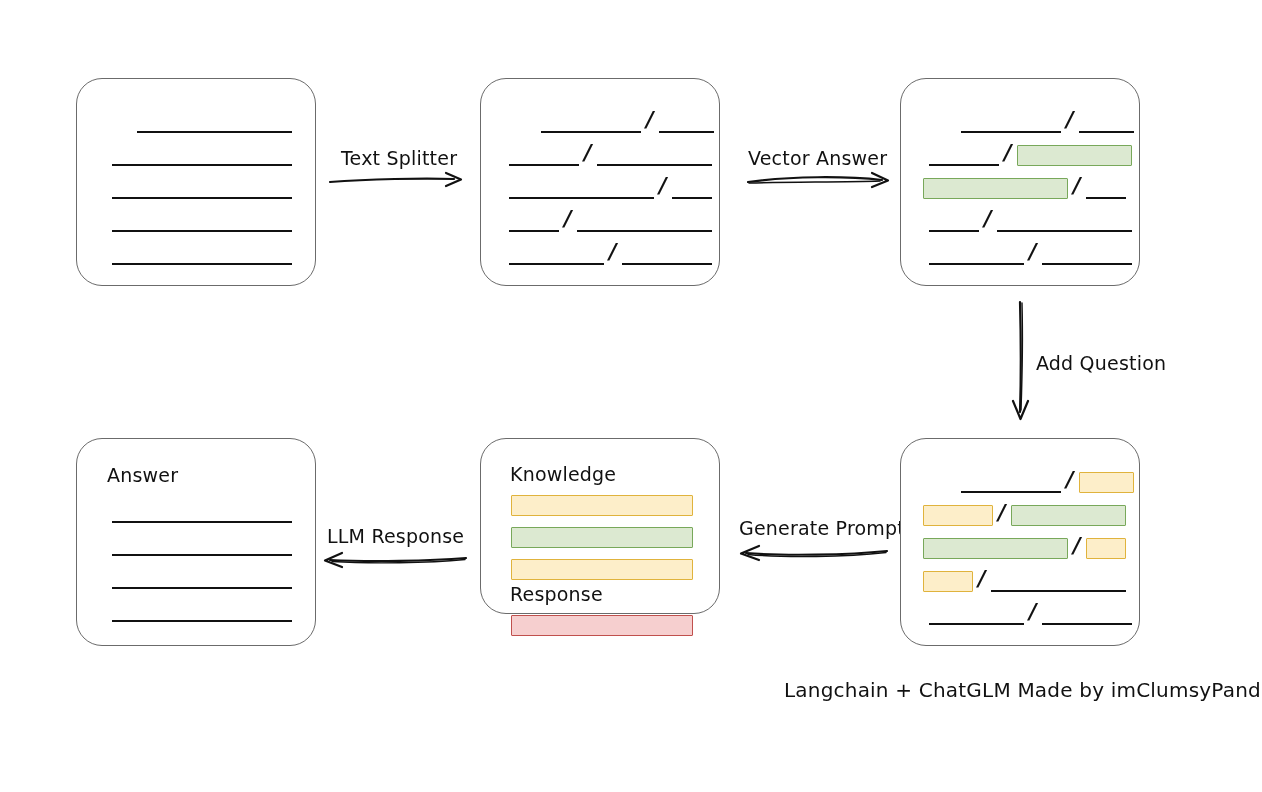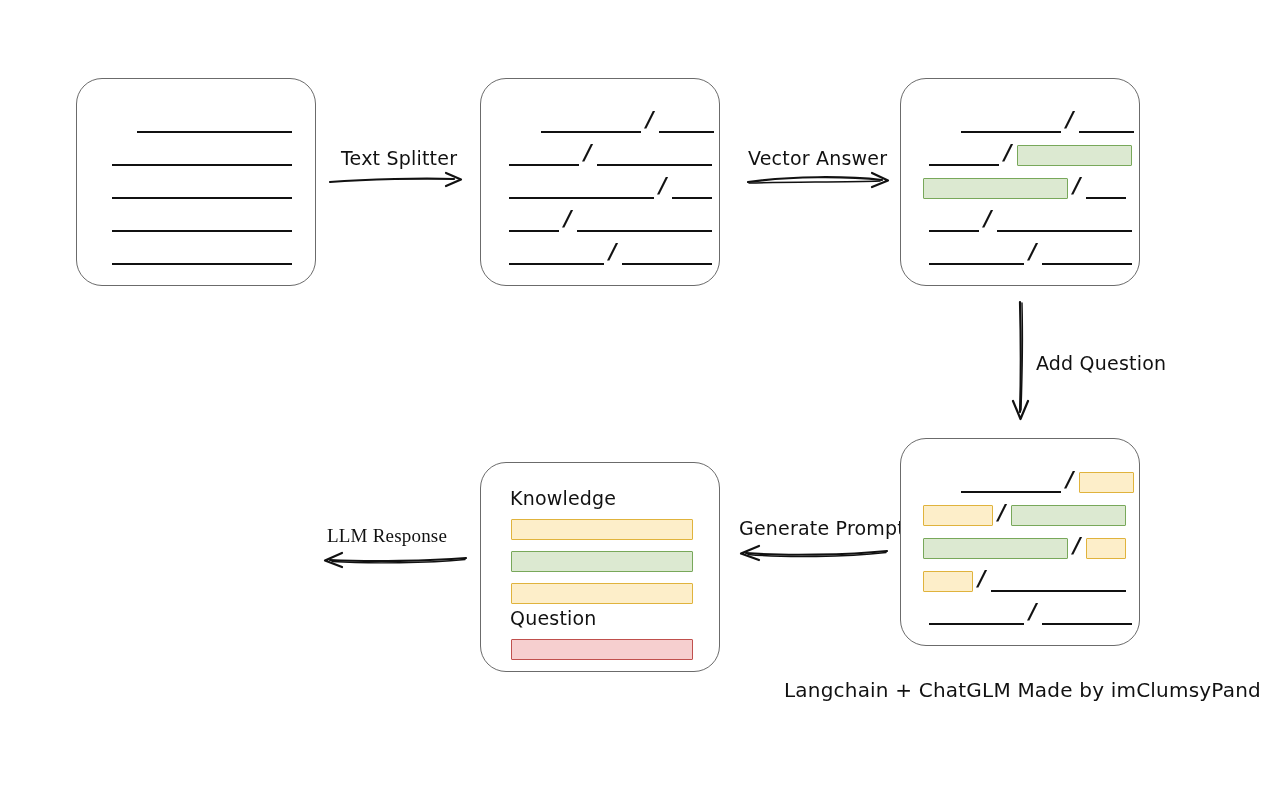--- a/index.html
+++ b/index.html
@@ -201,36 +201,53 @@
       </div>
   </div>
 
   <svg class="arrow-svg" width="34" height="125" style="left:1005px; top:300px;" viewBox="0 0 34 125">
     <path d="M15,2 C16,40 16,80 15,112" stroke="#111" stroke-width="2.2" fill="none" stroke-linecap="round"></path>
     <path d="M17,3 C18,42 17,82 16,110" stroke="#111" stroke-width="1.4" fill="none" stroke-linecap="round"></path>
     <path d="M8,101 L15.5,119 L23,101" stroke="#111" stroke-width="2.2" fill="none" stroke-linecap="round" stroke-linejoin="round"></path>
   </svg>
   <div class="arrow-label" style="left:1036px; top:352px;">Add Question</div>
 
-
-  <div class="arrow-label" style="left:327px; top:525px;font-family:Liberation Serif, serif;">LLM Response</div>
+  <div class="doc-box" style="left:76px; top:438px; width:240px; height:208px;">
+    <div class="box-label" style="left:30px; top:25px;">Answer</div>
+    <div class="rows" id="rows-answer">
+        <div class="row" style="left: 35px; top: 62px;">
+          <span class="seg" style="width: 180px;"></span>
+        </div>
+        <div class="row" style="left: 35px; top: 95px;">
+          <span class="seg" style="width: 180px;"></span>
+        </div>
+        <div class="row" style="left: 35px; top: 128px;">
+          <span class="seg" style="width: 180px;"></span>
+        </div>
+        <div class="row" style="left: 35px; top: 161px;">
+          <span class="seg" style="width: 180px;"></span>
+        </div>
+      </div>
+  </div>
+
+  <div class="arrow-label" style="left:327px; top:525px;">LLM Response</div>
   <svg class="arrow-svg" width="150" height="26" style="left:320px; top:547px;" viewBox="0 0 150 26">
     <path d="M146,11 C110,14 50,15 10,13" stroke="#111" stroke-width="2.2" fill="none" stroke-linecap="round"></path>
     <path d="M145,12.5 C108,16 52,17 12,14.5" stroke="#111" stroke-width="1.4" fill="none" stroke-linecap="round"></path>
     <path d="M22,6 L5,13.5 L22,20" stroke="#111" stroke-width="2.2" fill="none" stroke-linecap="round" stroke-linejoin="round"></path>
   </svg>
 
-  <div class="doc-box" style="left:480px; top:462px; width:240px; height:210px;text-decoration:underline;">
+  <div class="doc-box" style="left:480px; top:438px; width:240px; height:176px;text-decoration:underline;">
     <div class="box-label" style="left:29px; top:24px;">Knowledge</div>
     <div id="knowledge-bars">
         <div class="bar chip yellow" style="left: 30px; width: 182px; top: 56px;"></div>
         <div class="bar chip green" style="left: 30px; width: 182px; top: 88px;"></div>
         <div class="bar chip yellow" style="left: 30px; width: 182px; top: 120px;"></div>
       </div>
-    <div class="box-label" style="left:29px; top:144px;">Question</div>
+    <div class="box-label" style="left:29px; top:144px;">Response</div>
     <div id="question-bars">
         <div class="bar chip red" style="left: 30px; width: 182px; top: 176px;"></div>
       </div>
   </div>
 
   <div class="arrow-label" style="left:739px; top:517px;">Generate Prompt</div>
   <svg class="arrow-svg" width="155" height="26" style="left:736px; top:540px;" viewBox="0 0 155 26">
     <path d="M151,11 C112,15 48,16 10,13" stroke="#111" stroke-width="2.2" fill="none" stroke-linecap="round"></path>
     <path d="M150,12.5 C110,17 50,18 12,14.5" stroke="#111" stroke-width="1.4" fill="none" stroke-linecap="round"></path>
     <path d="M23,6 L5,13.5 L23,20" stroke="#111" stroke-width="2.2" fill="none" stroke-linecap="round" stroke-linejoin="round"></path>

